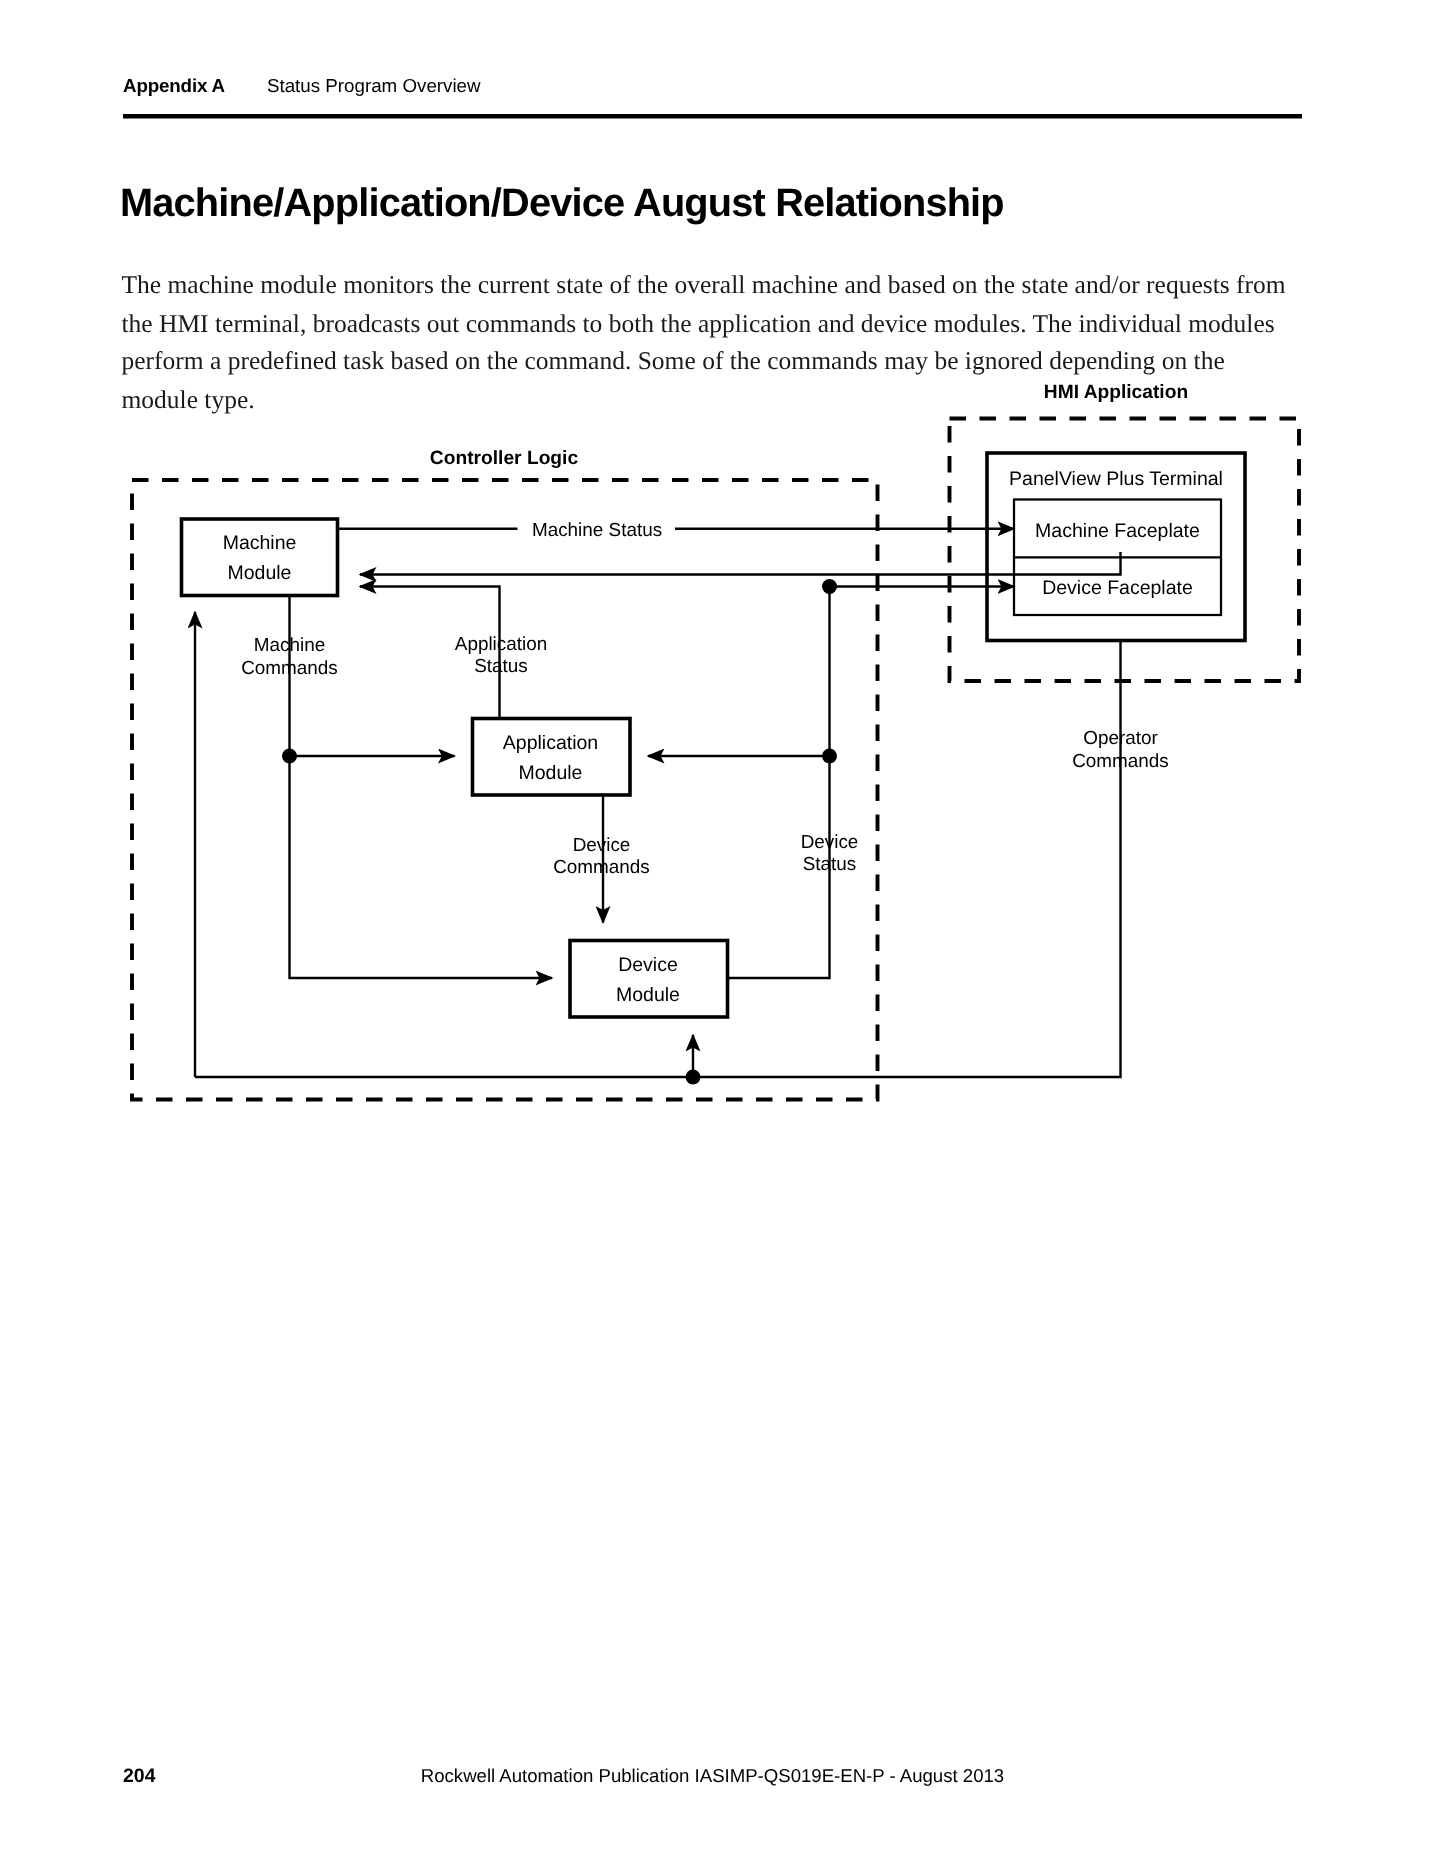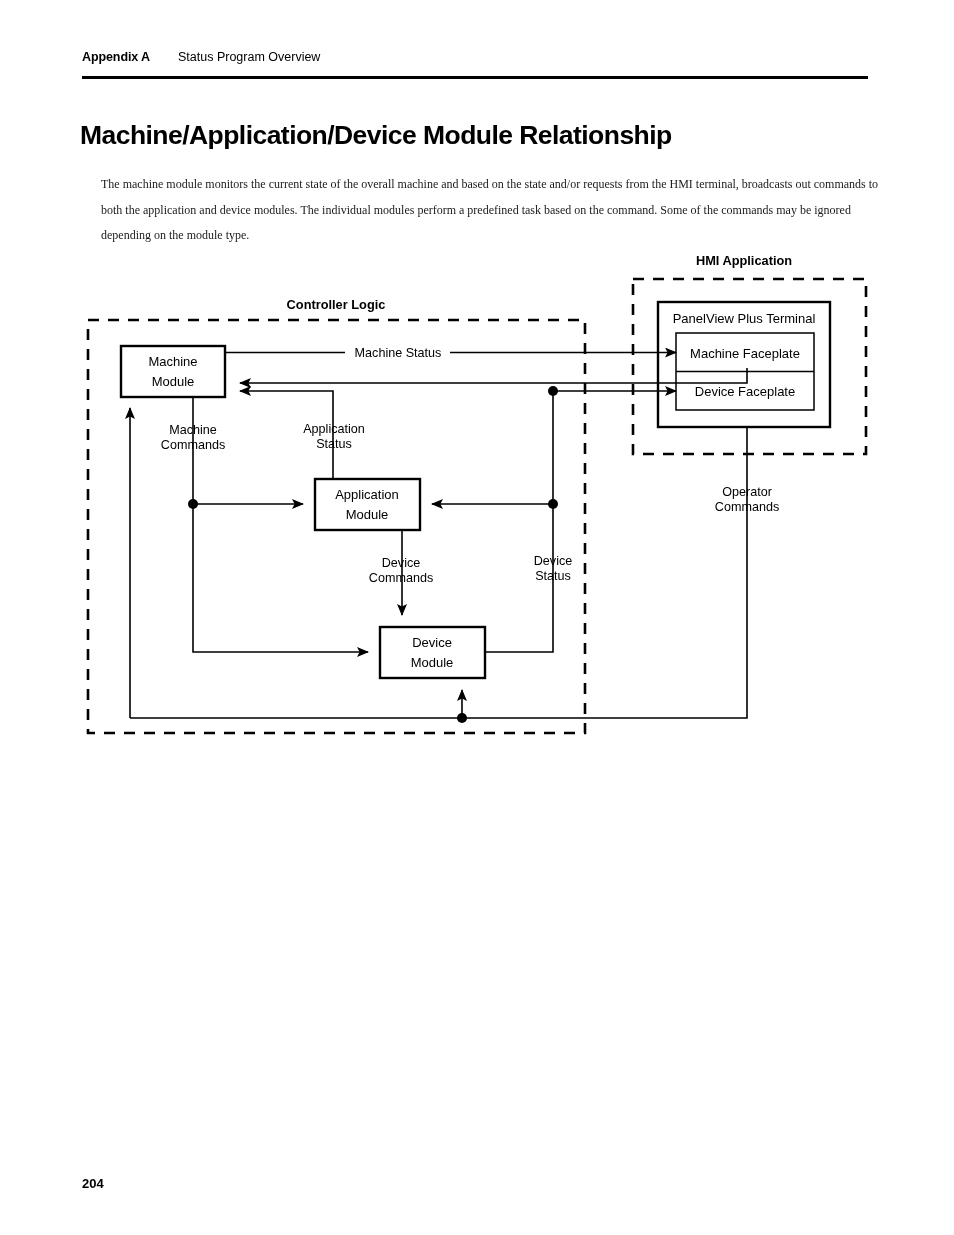--- a/index.html
+++ b/index.html
@@ -65,25 +65,24 @@
     line-height: 1.15;
   }
 
   
   .body-copy {
     position: absolute;
     left: 81px;
     top: 160px;
     width: 790px;
     font-family: "Liberation Serif", serif;
-    font-size: 12px;
+    font-size: 17px;
     line-height: 25.6px;
     color: #1a1a1a;
     text-align: left;
-    margin-left: 20px;
   }
 
   
   .diagram {
     position: absolute;
     left: 0px;
     top: 240px;
     width: 954px;
     height: 520px;
   }
@@ -139,21 +138,21 @@
 <body>
 
 <div class="page">
 
   <div class="header">
     <span class="appendix">Appendix A</span>
     <span class="chapter">Status Program Overview</span>
   </div>
   <div class="header-rule"></div>
 
-  <h1 class="page-title">Machine/Application/Device Module Relationship</h1>
+  <h1 class="page-title">Machine/Application/Device August Relationship</h1>
 
   <p class="body-copy">The machine module monitors the current state of the overall machine and based on the state and/or requests from the HMI terminal, broadcasts out commands to both the application and device modules. The individual modules perform a predefined task based on the command. Some of the commands may be ignored depending on the module type.</p>
 
   <div class="diagram">
     <svg width="954" height="520" viewBox="0 0 954 520" xmlns="http://www.w3.org/2000/svg">
       <defs>
         <marker id="arrowR" markerWidth="12" markerHeight="10" refX="11" refY="5" orient="auto" markerUnits="userSpaceOnUse">
           <path d="M0,0 L12,5 L0,10 L2.6,5 Z" fill="#000"></path>
         </marker>
         <marker id="arrowL" markerWidth="12" markerHeight="10" refX="11" refY="5" orient="auto" markerUnits="userSpaceOnUse">
@@ -240,15 +239,16 @@
         <circle cx="462" cy="478" r="5" fill="#000"></circle>
         <text class="dgm-label" x="747" y="256" text-anchor="middle">Operator</text>
         <text class="dgm-label" x="747" y="271" text-anchor="middle">Commands</text>
       </g>
 
     </svg>
   </div>
 
   <div class="footer">
     <span class="page-number">204</span>
+    <span class="publication">Rockwell Automation Publication IASIMP-QS019E-EN-P - August 2013</span>
   </div>
 
 </div>
 
 </body></html>

